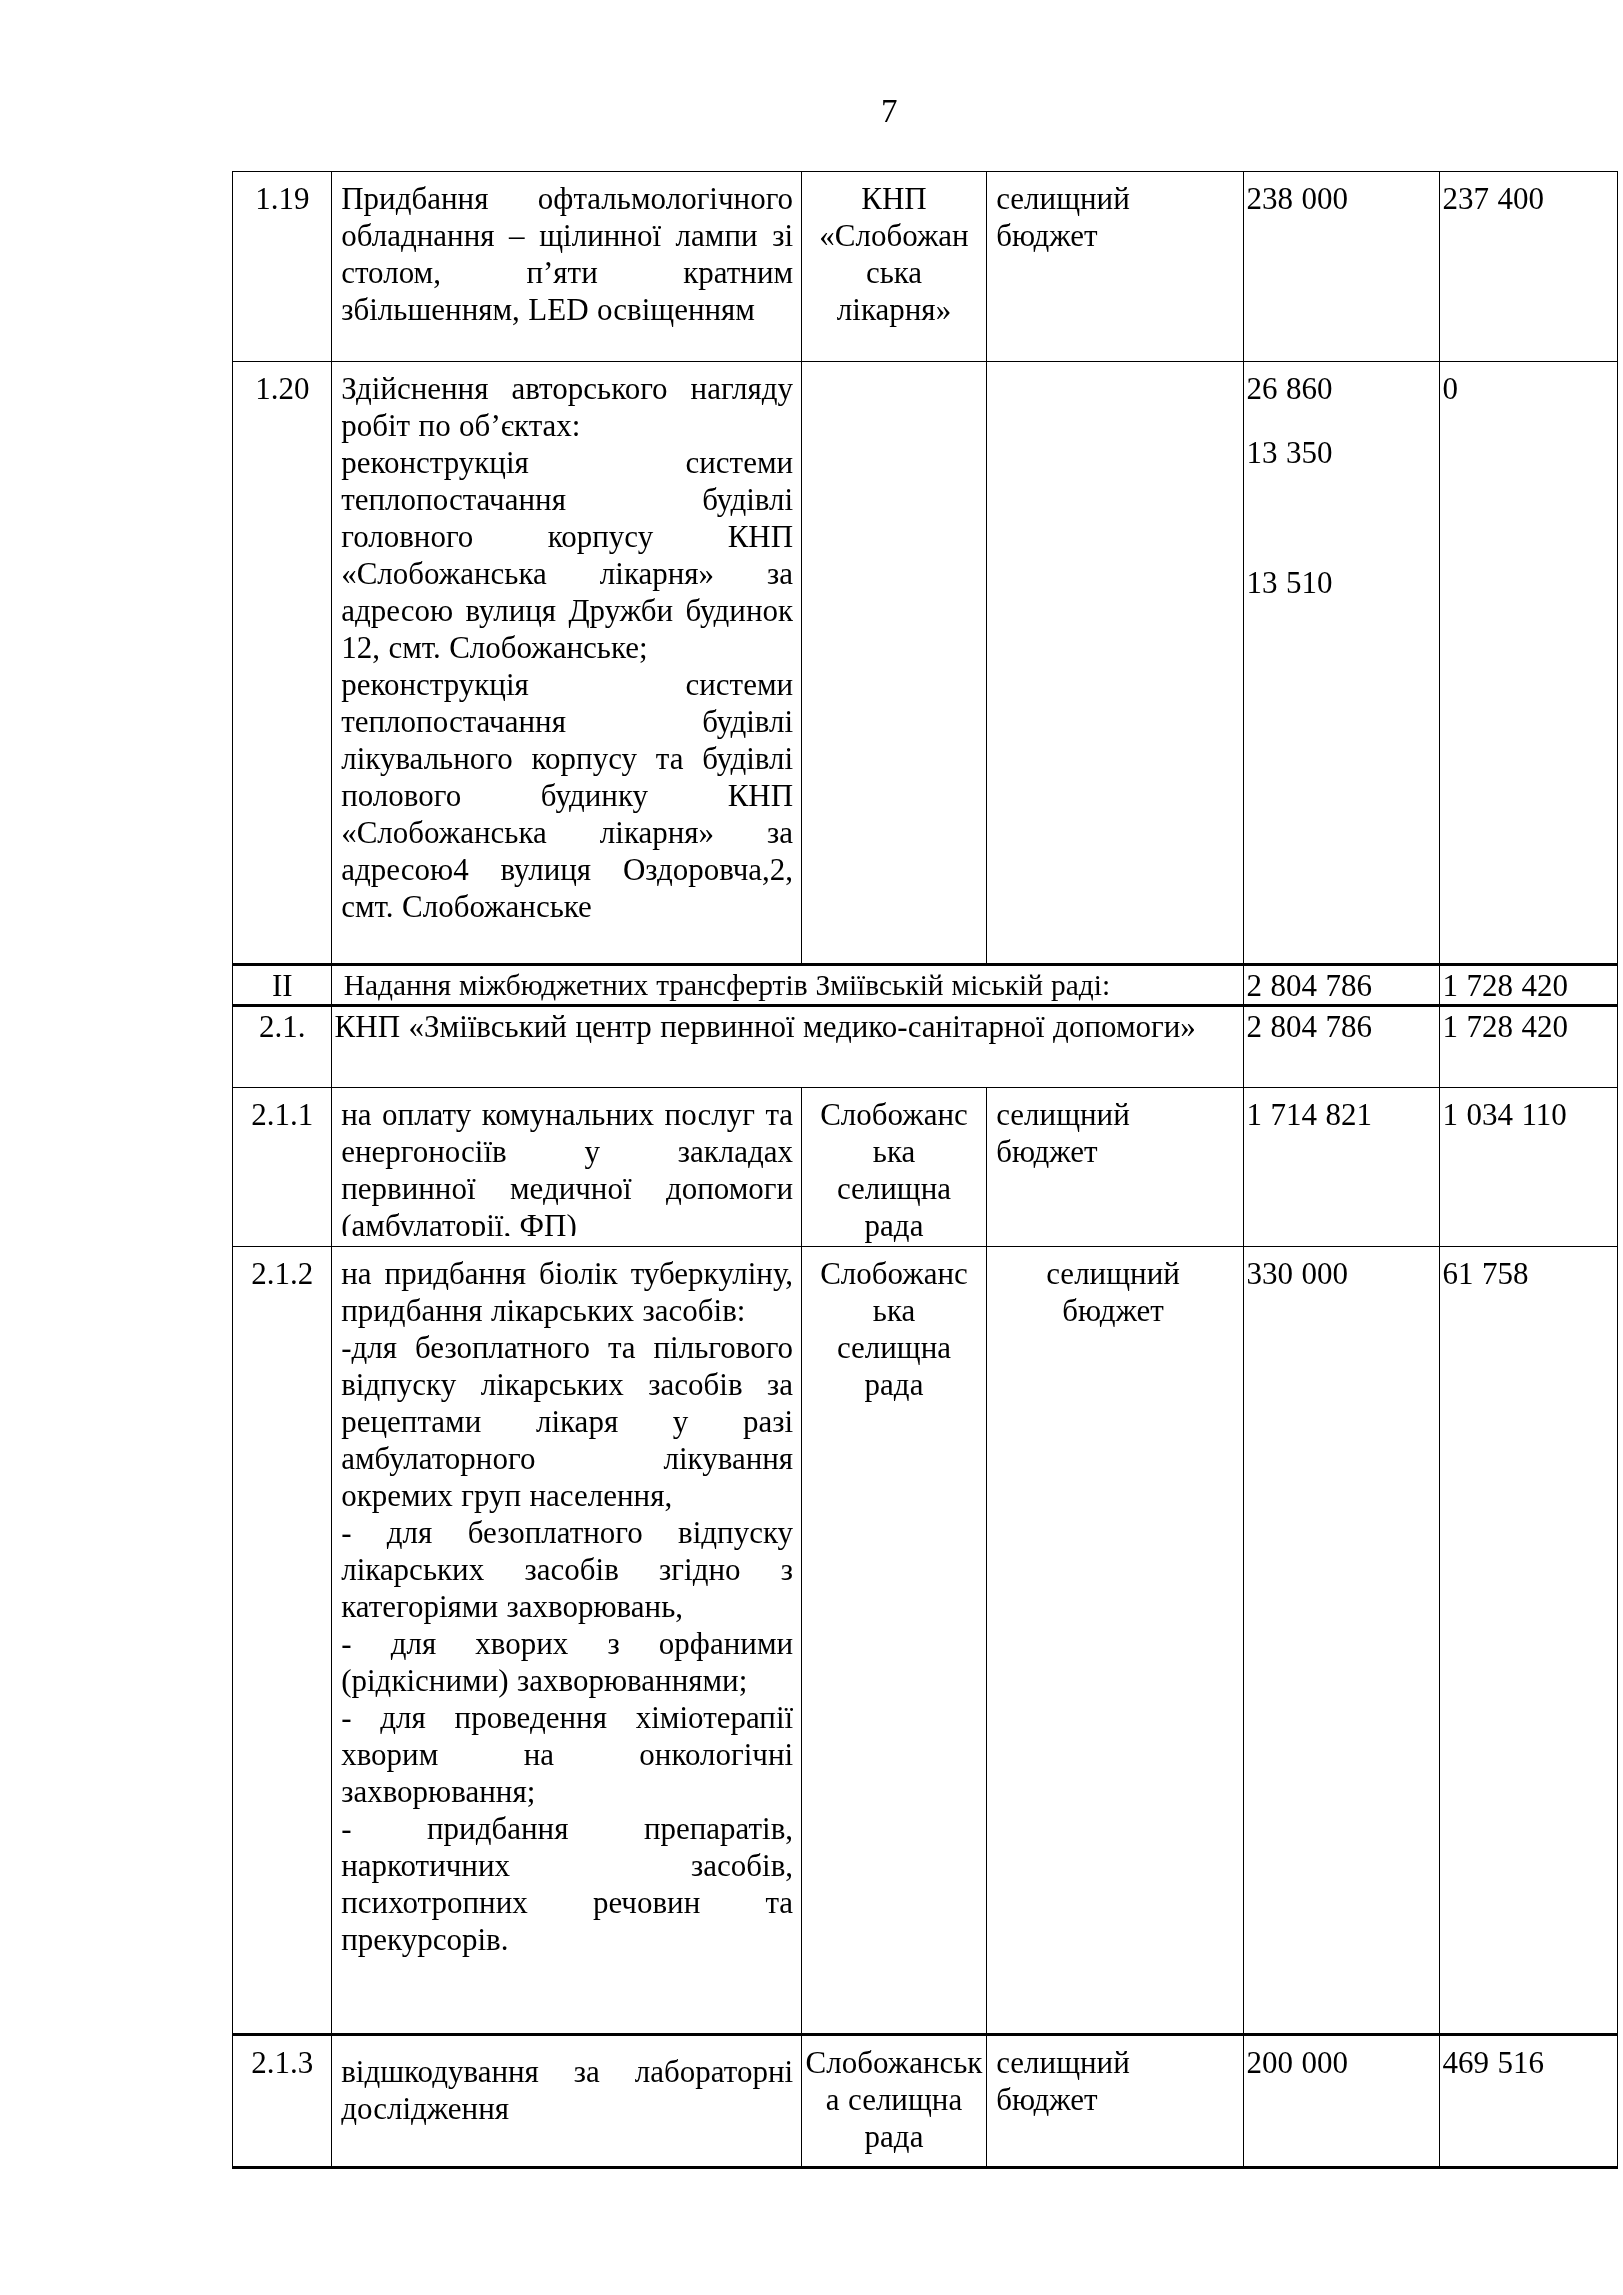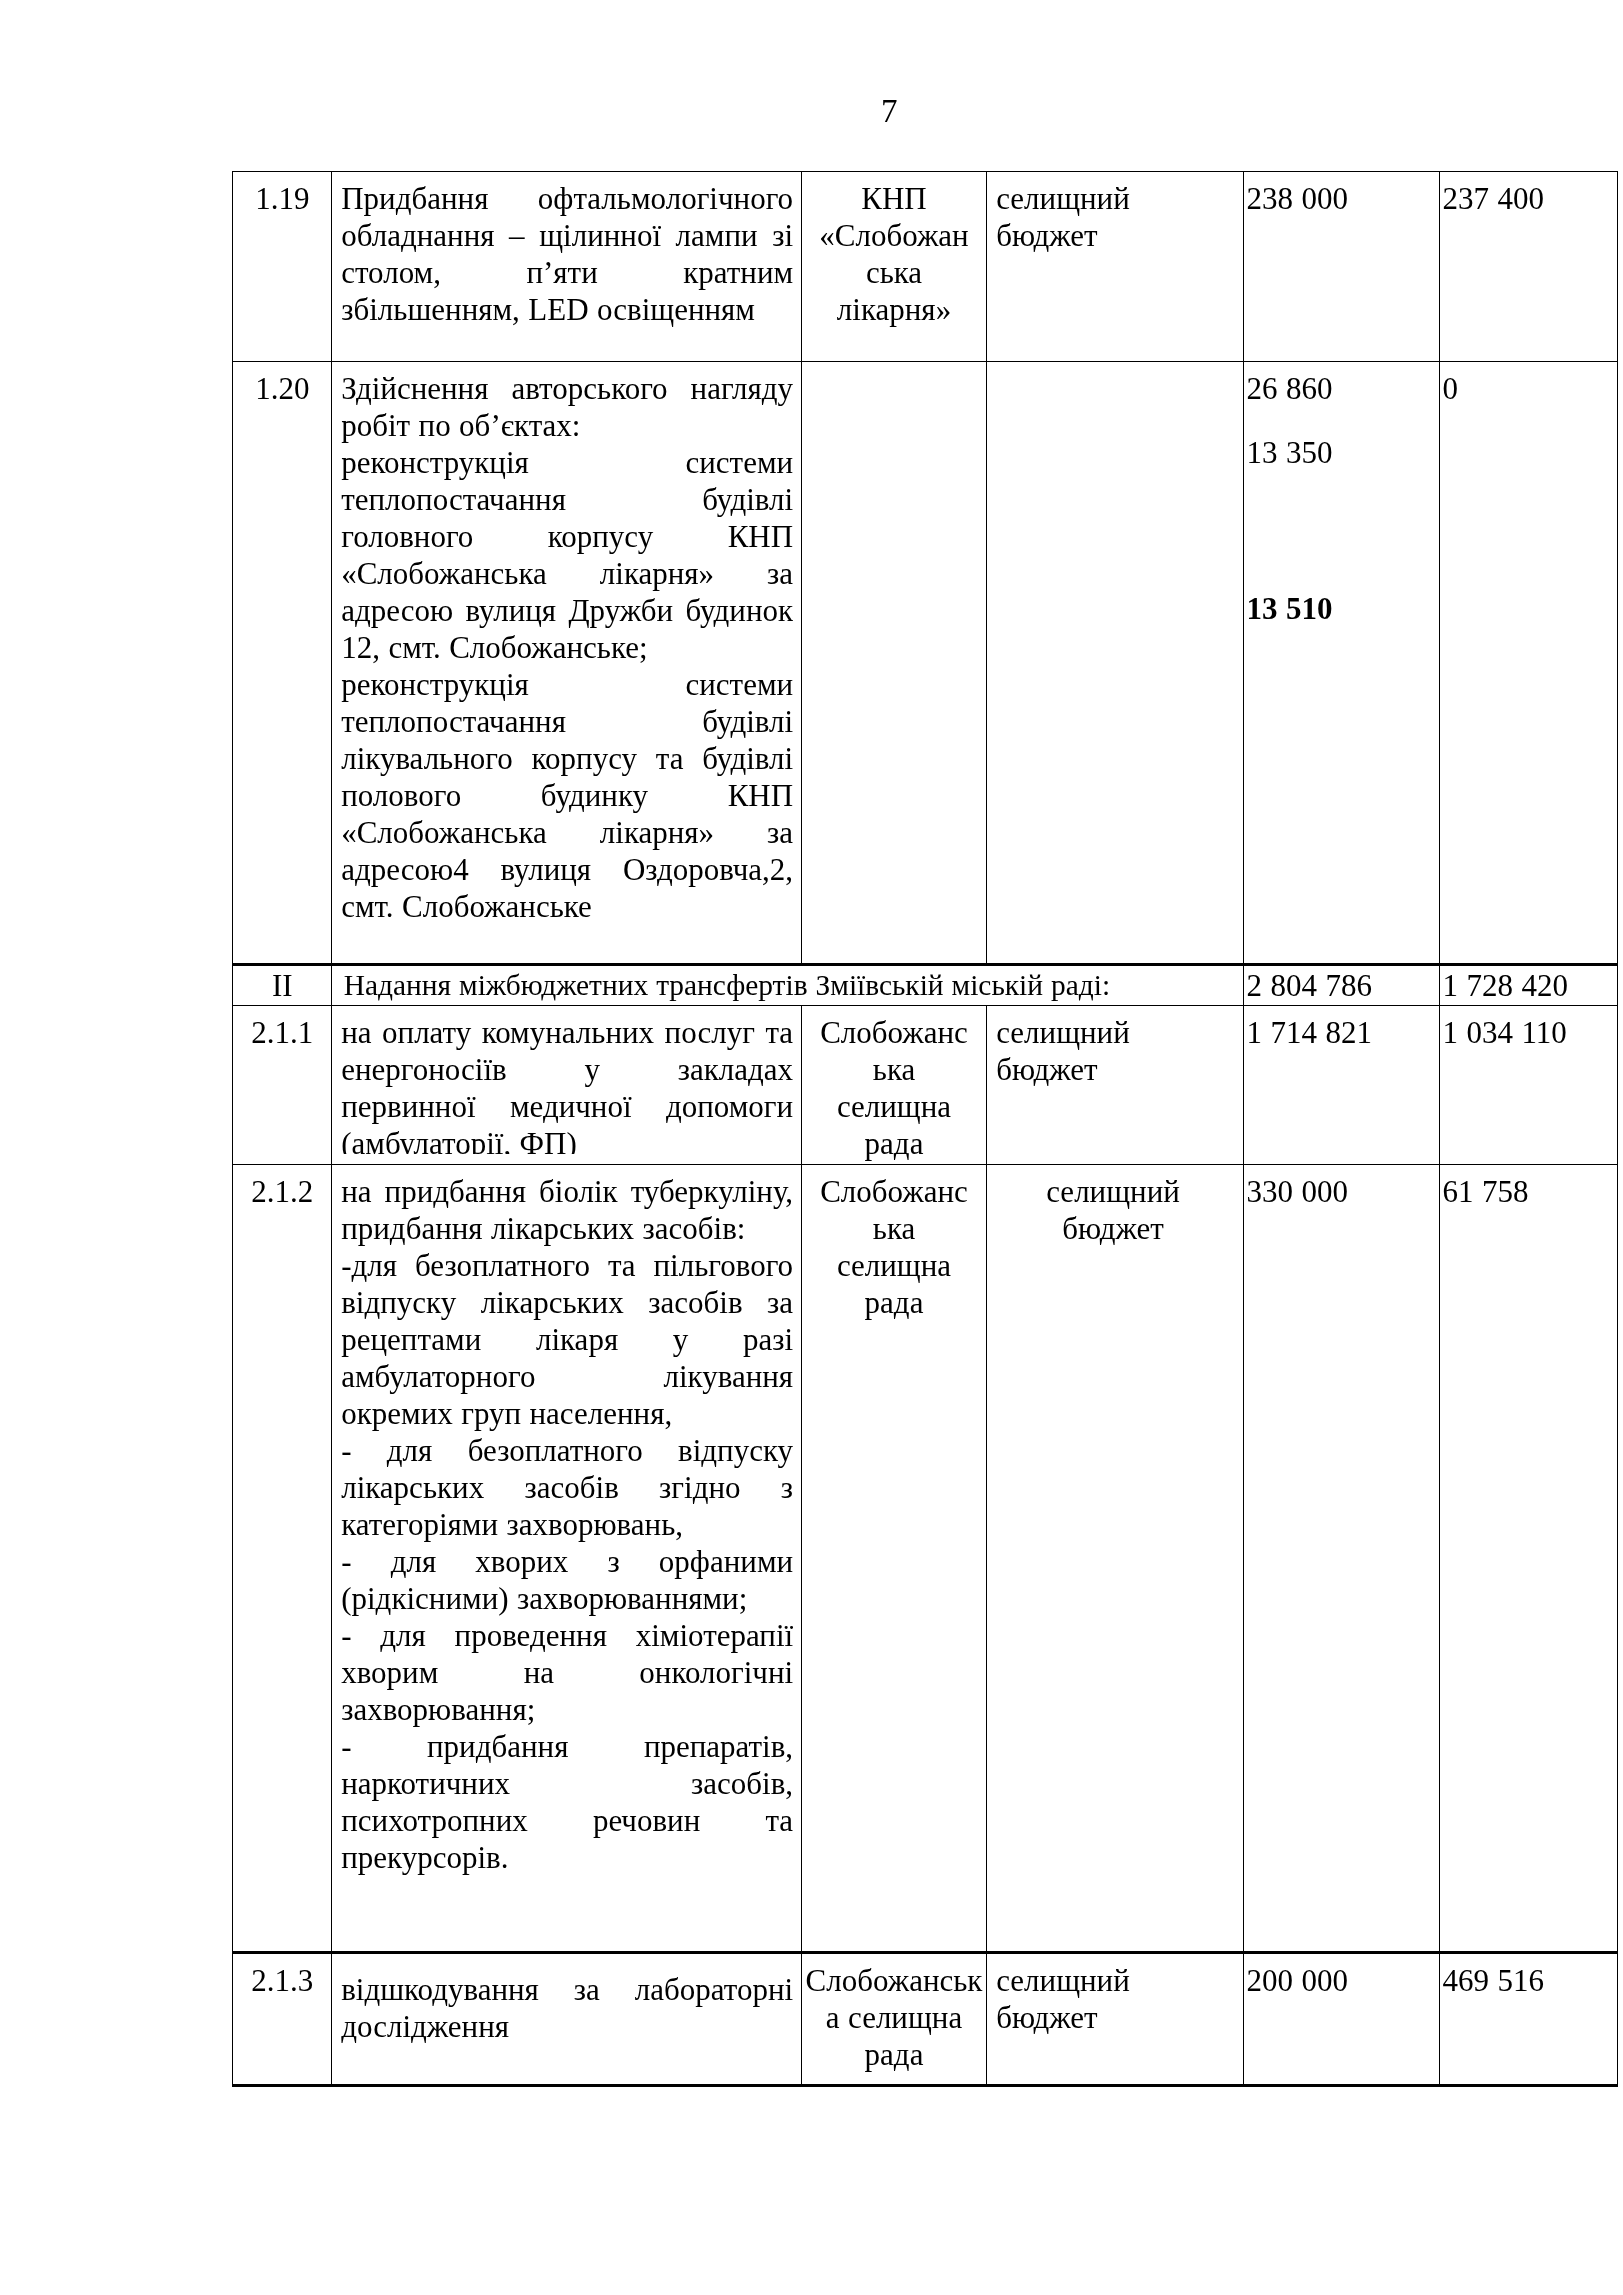--- a/index.html
+++ b/index.html
@@ -75,21 +75,21 @@
     white-space: nowrap;
     overflow: hidden;
     padding-left: 11.8px;
   }
   tr.row-21 td { padding-top: 1.3px; }
   .merged-21 { padding-left: 2.6px; text-align: left; }
 
   
   .amt-line { display: block; }
   .amt-gap-small { margin-top: 27.5px; }
-  .amt-gap-large { margin-top: 119px; font-weight: bold; }
+  .amt-gap-large { margin-top: 93px; }
 </style>
 </head>
 <body>
 
 <div class="page-number">7</div>
 
 <table class="doc-table">
   <colgroup>
     <col style="width:99px">
     <col style="width:470px">
@@ -150,20 +150,32 @@
     <td class="c-num">II</td>
     <td class="merged-ii" colspan="3">Надання міжбюджетних трансфертів Зміївській міській раді:</td>
     <td class="c-amt">
       <span class="amt-line">2 804 786</span>
     </td>
     <td class="c-amt">
       <span class="amt-line">1 728 420</span>
     </td>
   </tr>
 
+  <tr class="row-21 thick-top">
+    <td class="c-num">2.1.</td>
+    <td class="merged-21" colspan="3">
+      <div class="clip-r4">КНП «Зміївський центр первинної медико-санітарної допомоги»</div>
+    </td>
+    <td class="c-amt">
+      <span class="amt-line">2 804 786</span>
+    </td>
+    <td class="c-amt">
+      <span class="amt-line">1 728 420</span>
+    </td>
+  </tr>
 
   <tr class="row-211">
     <td class="c-num">2.1.1</td>
     <td class="c-desc">
       <div class="clip-r5">
         <p>на оплату комунальних послуг та енергоносіїв у закладах первинної медичної допомоги (амбулаторії, ФП)</p>
       </div>
     </td>
     <td class="c-org">
       <div>Слобожанс</div>

